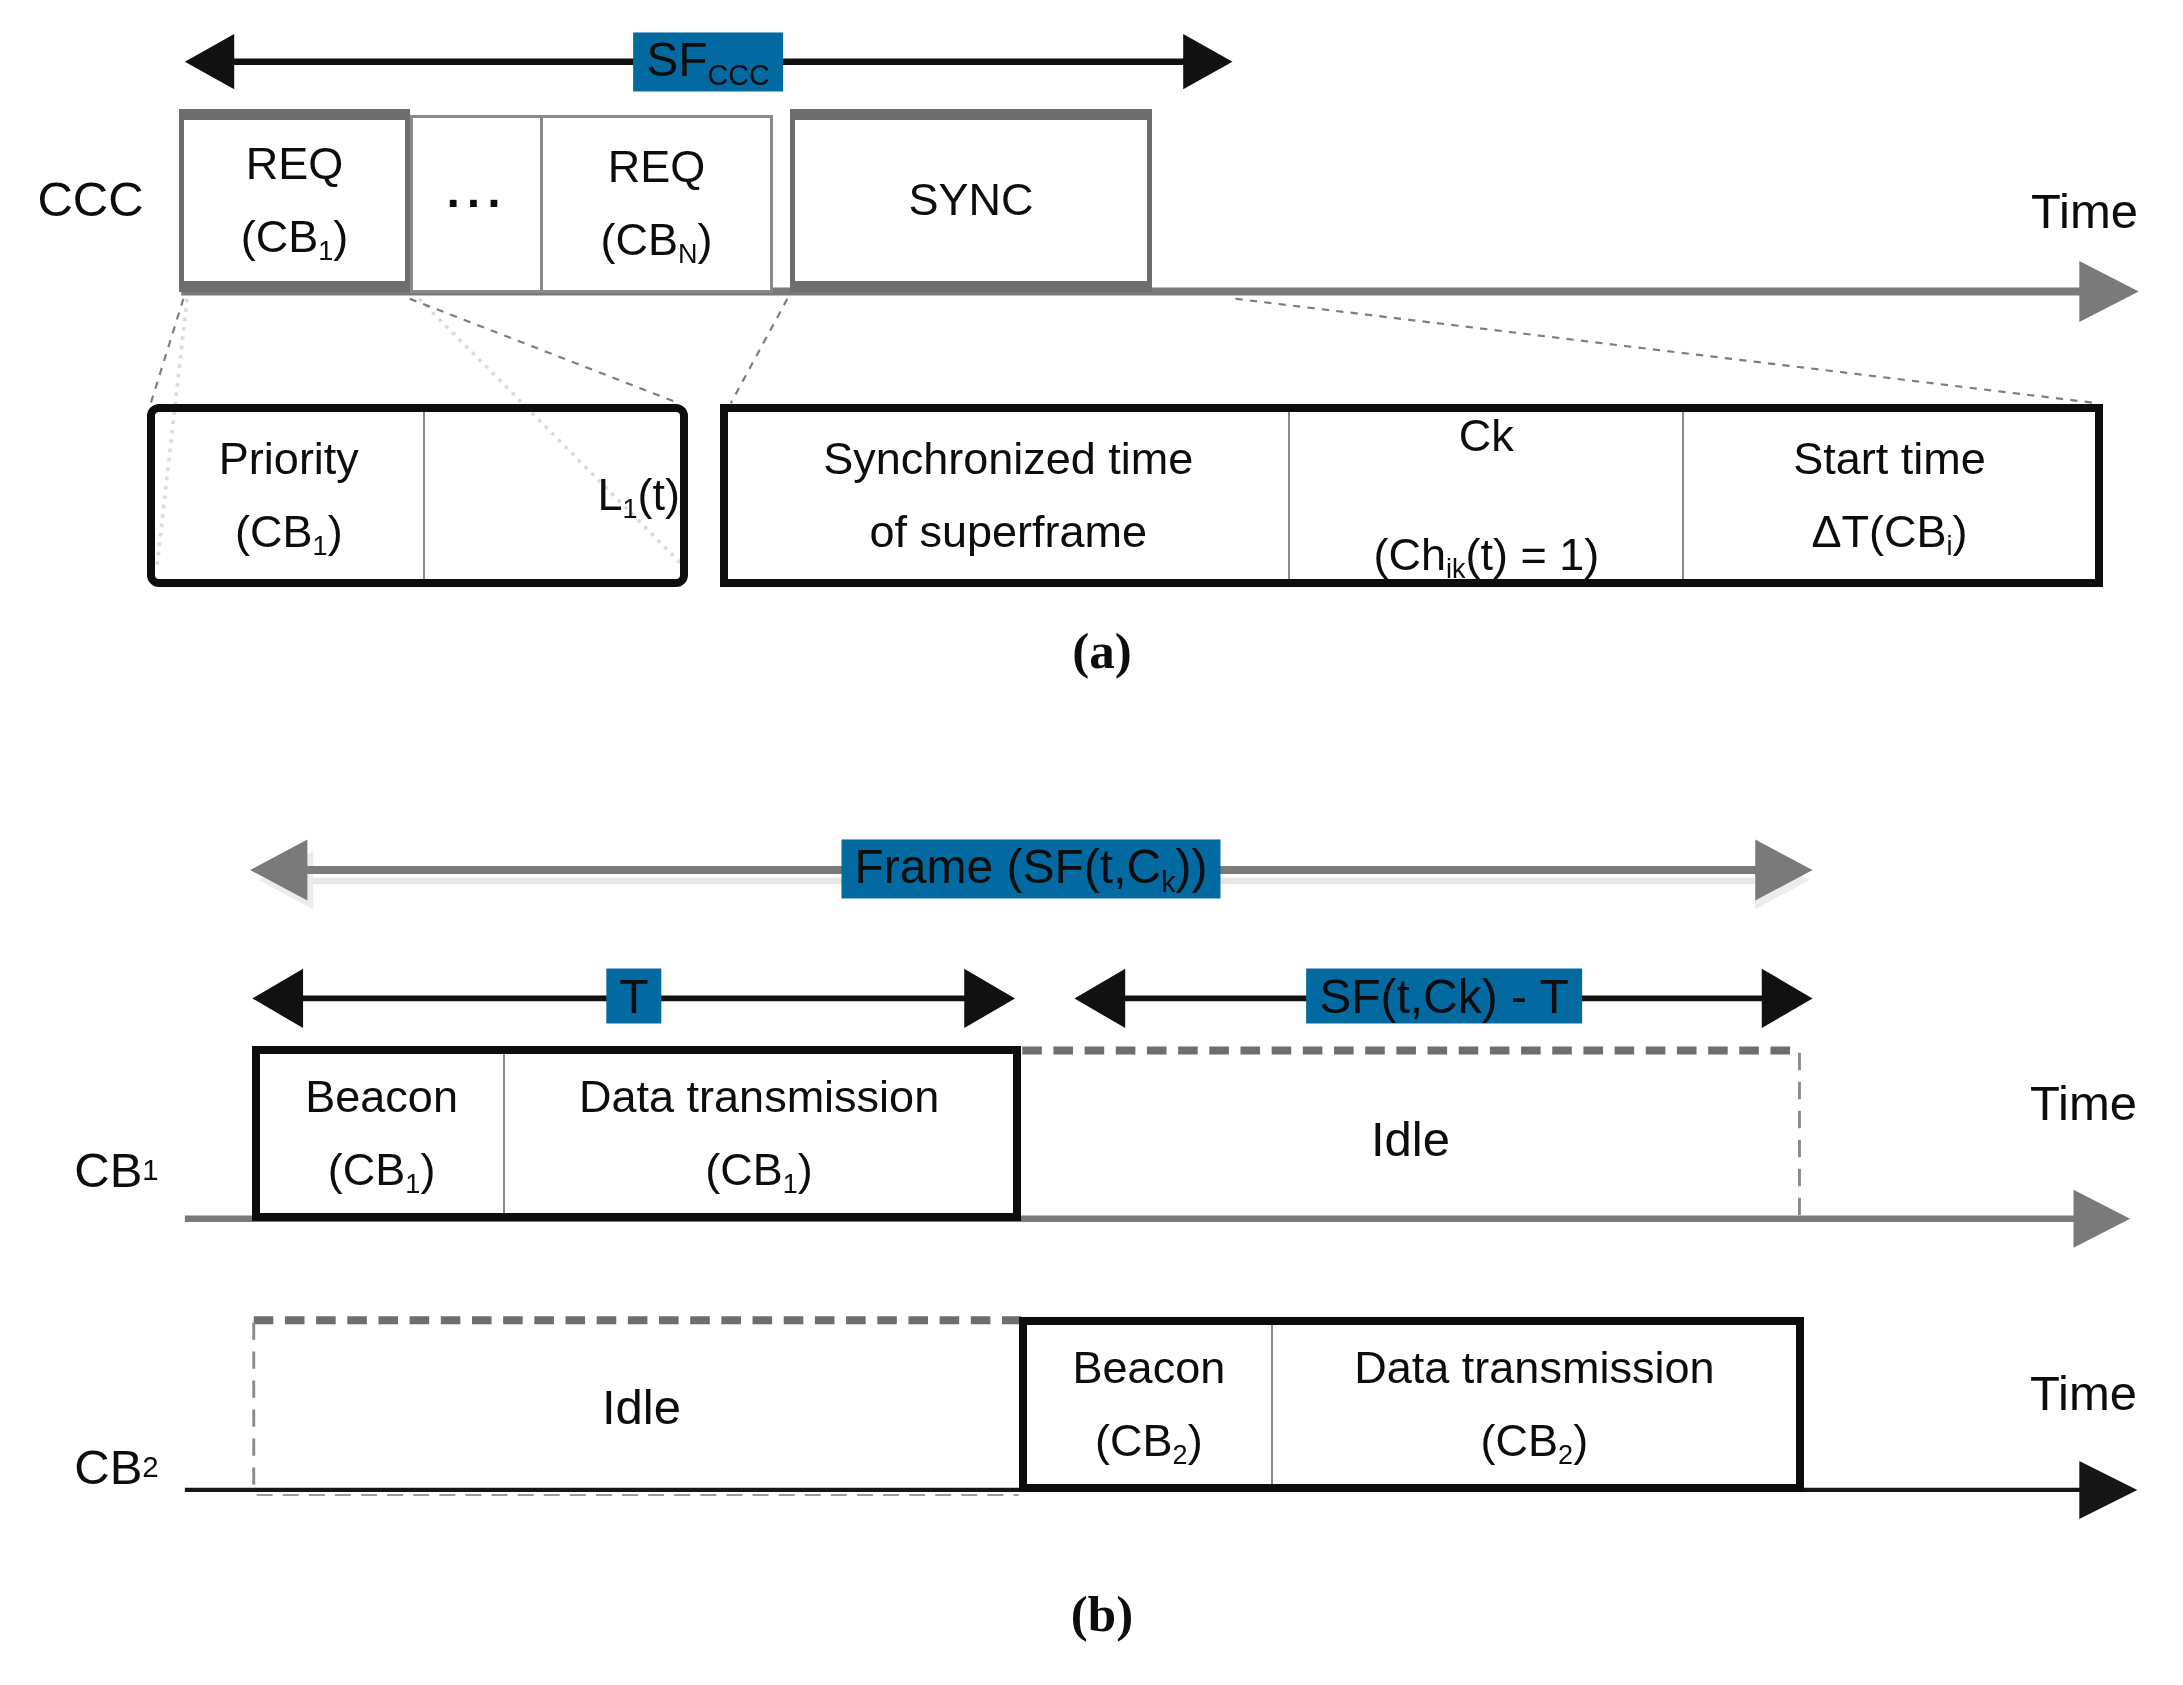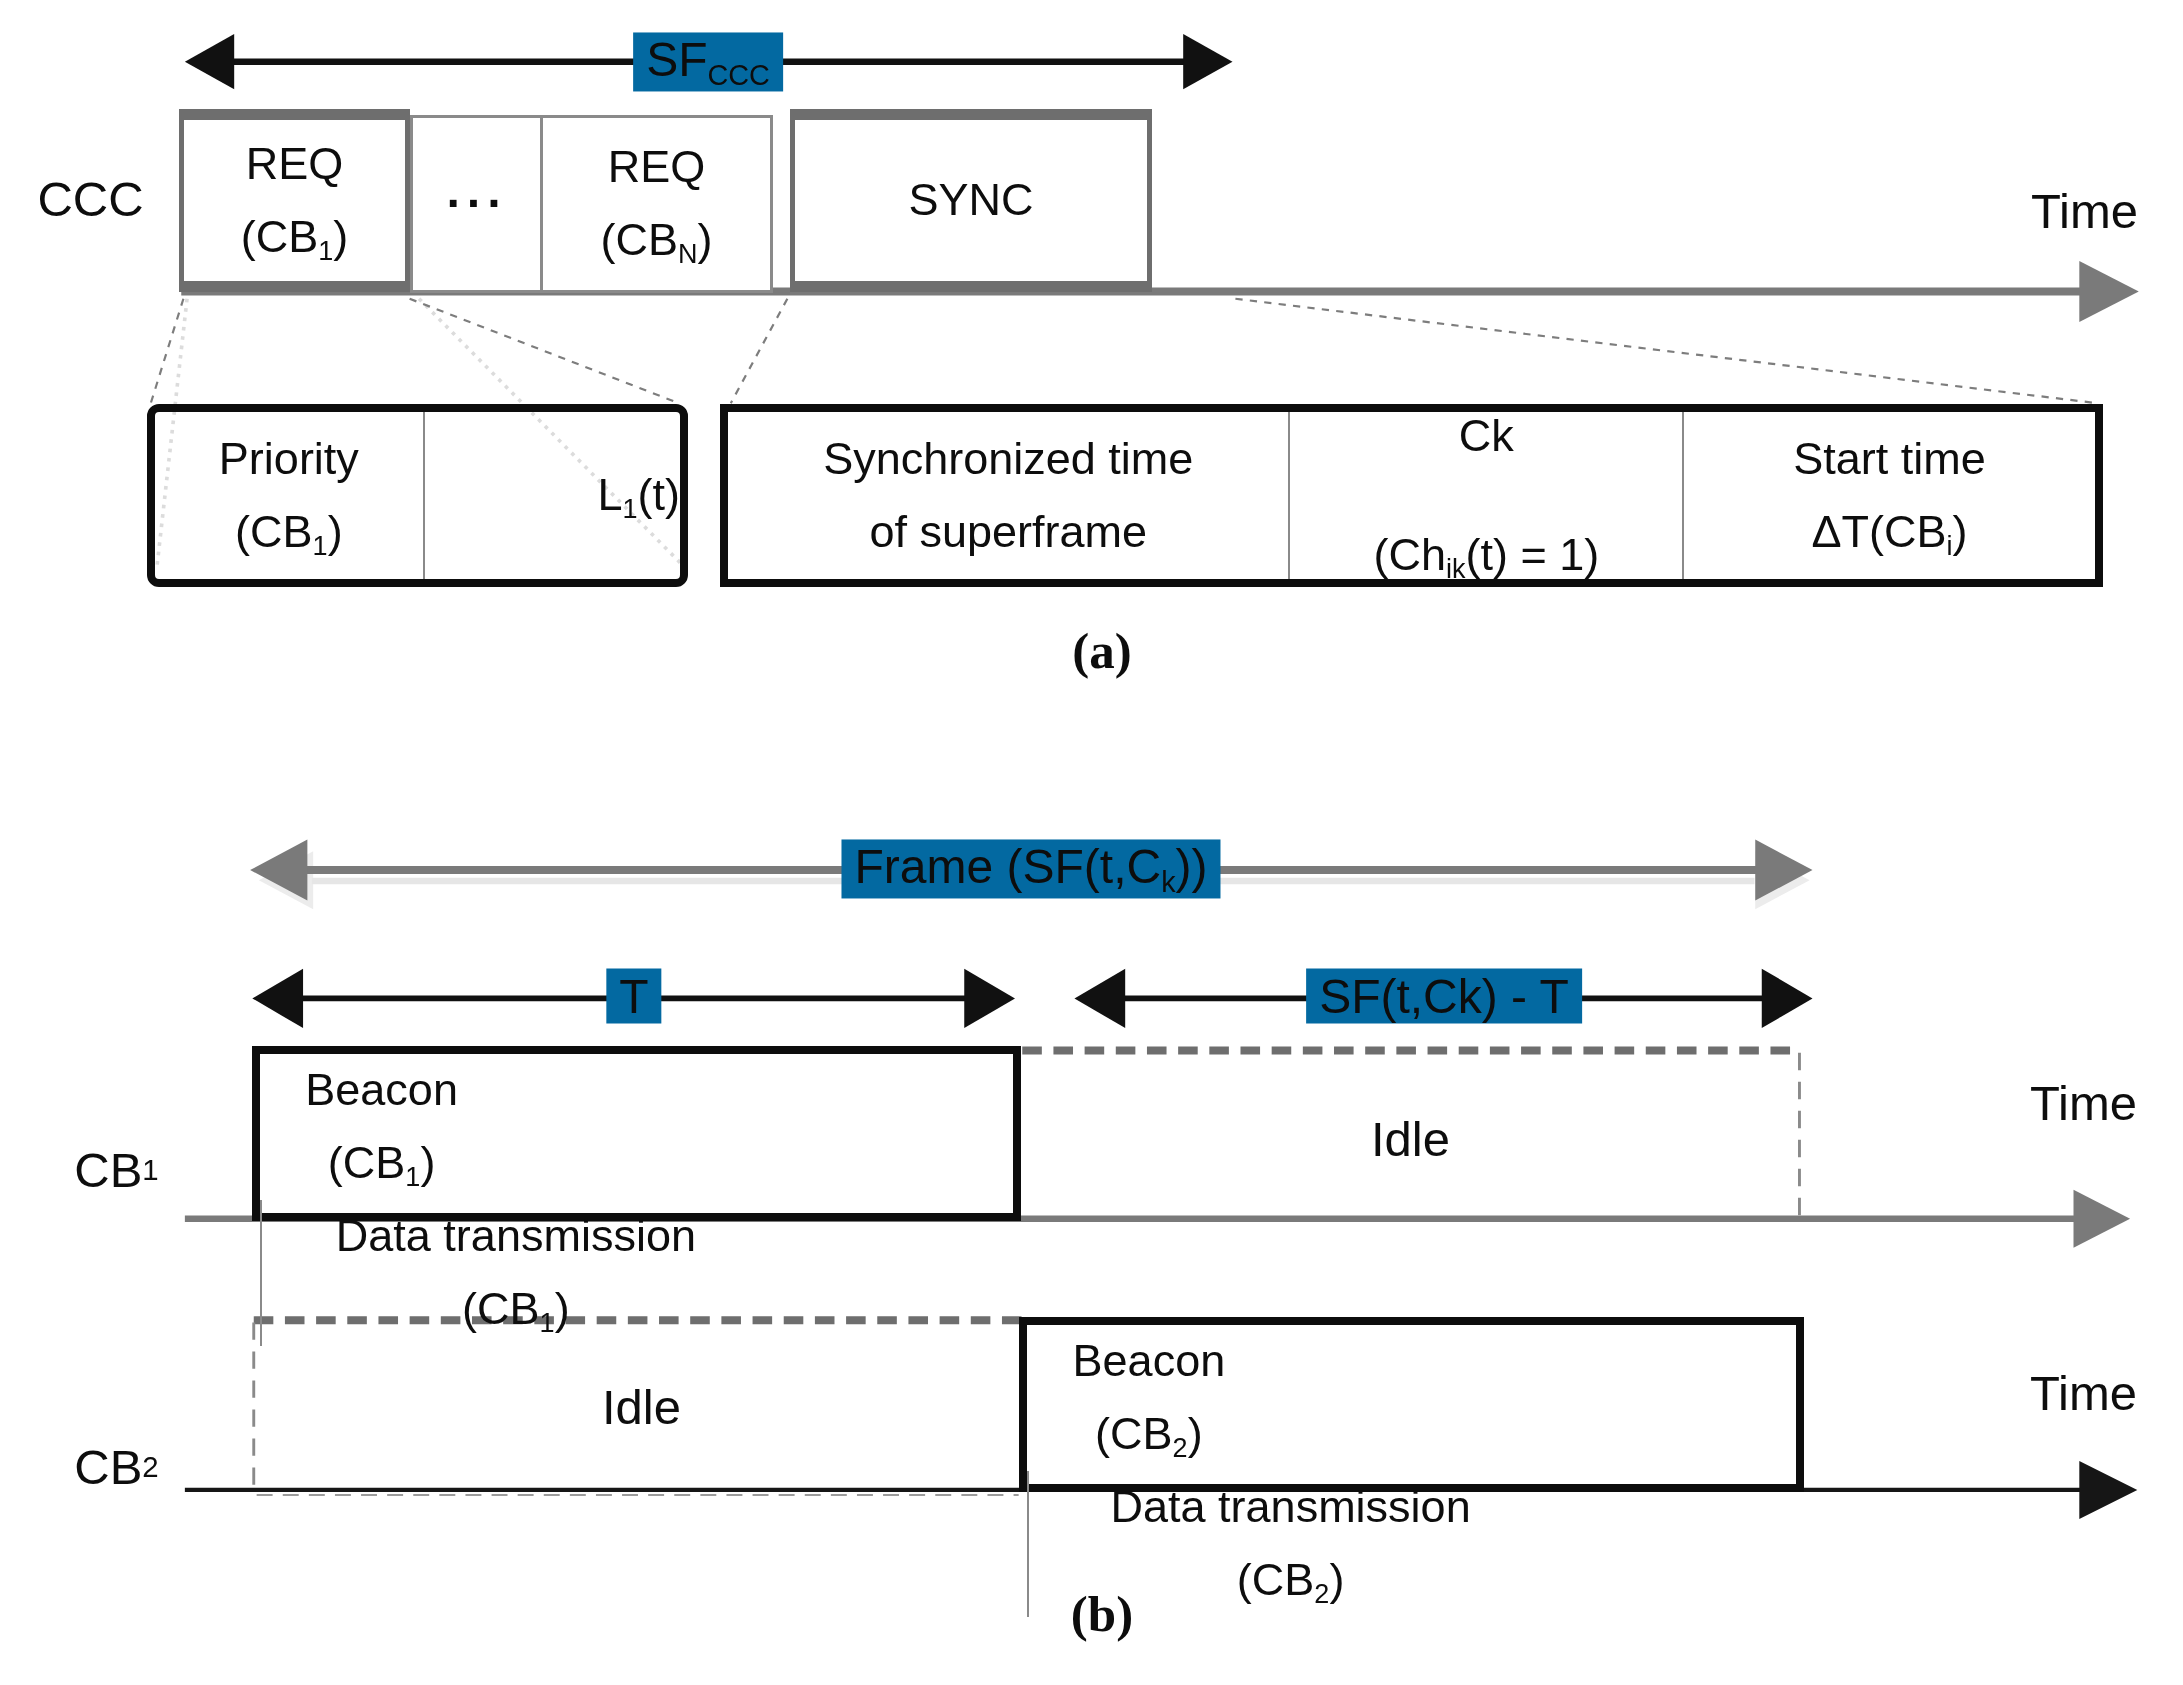--- a/index.html
+++ b/index.html
@@ -10,21 +10,21 @@
   }
   .layer { position:absolute; left:0; top:0; z-index:1; }
   .box   { position:absolute; box-sizing:border-box; background:#ffffff; z-index:2;
            display:flex; flex-direction:column; align-items:center; justify-content:center;
            text-align:center; font-size:45px; line-height:1.62; }
   .tbox  { border:5px solid #6e6e6e; border-top-width:11px; border-bottom-width:11px; }
   .tbox-thin { border:3.6px solid #8a8a8a; background:#ffffff; }
   .dbox  { position:absolute; box-sizing:border-box; border:8px solid #0d0d0d;
            display:flex; flex-direction:row; z-index:2; background:transparent; }
   .cbbox { position:absolute; box-sizing:border-box; border:8.7px solid #0d0d0d;
-           display:flex; flex-direction:column; z-index:2; background:#ffffff; }
+           display:flex; flex-direction:row; z-index:2; background:#ffffff; }
   .cell  { box-sizing:border-box; display:flex; flex-direction:column; align-items:center;
            justify-content:center; text-align:center; font-size:45px; line-height:1.62; height:100%; }
   .cell + .cell { border-left:2.9px solid #8a8a8a; }
   .lbl   { position:absolute; z-index:3; display:flex; align-items:center; justify-content:center;
            font-size:49px; white-space:nowrap; }
   .alabel{ position:absolute; z-index:5; transform:translate(-50%,-50%); background:#0369a1;
            padding:0 13px; font-size:48px; white-space:nowrap; }
   .cap   { position:absolute; z-index:3; transform:translateX(-50%);
            font-family:"Liberation Serif", serif; font-weight:bold; font-size:51px; }
   .sub   { font-size:60%; vertical-align:-0.28em; letter-spacing:0; }

